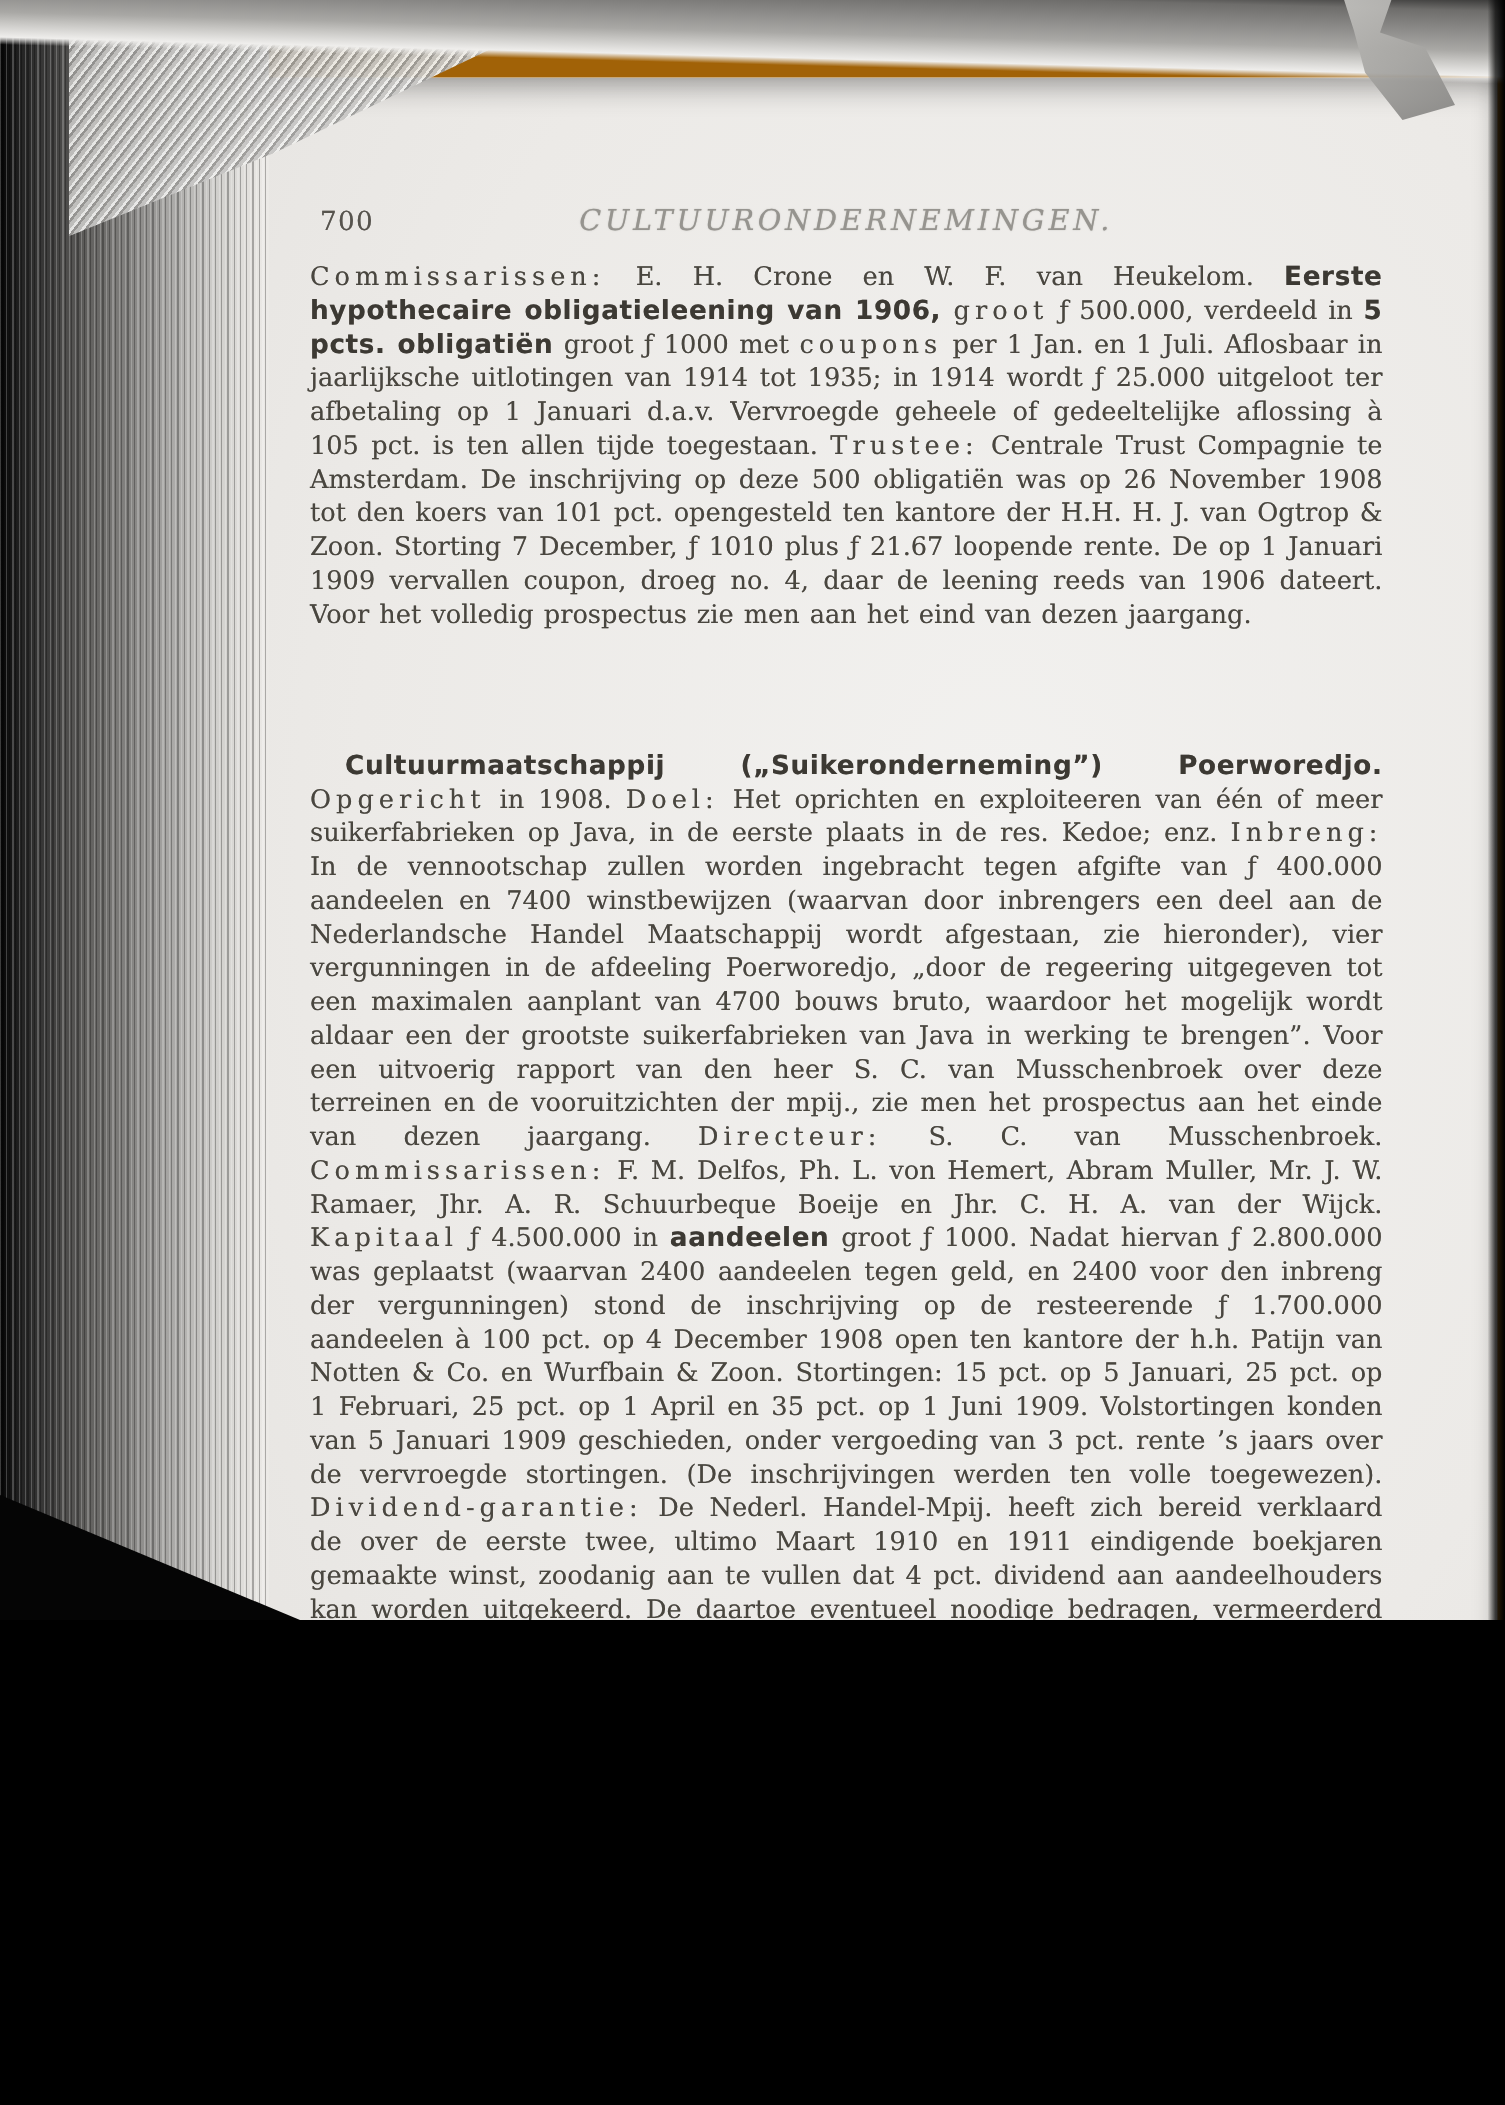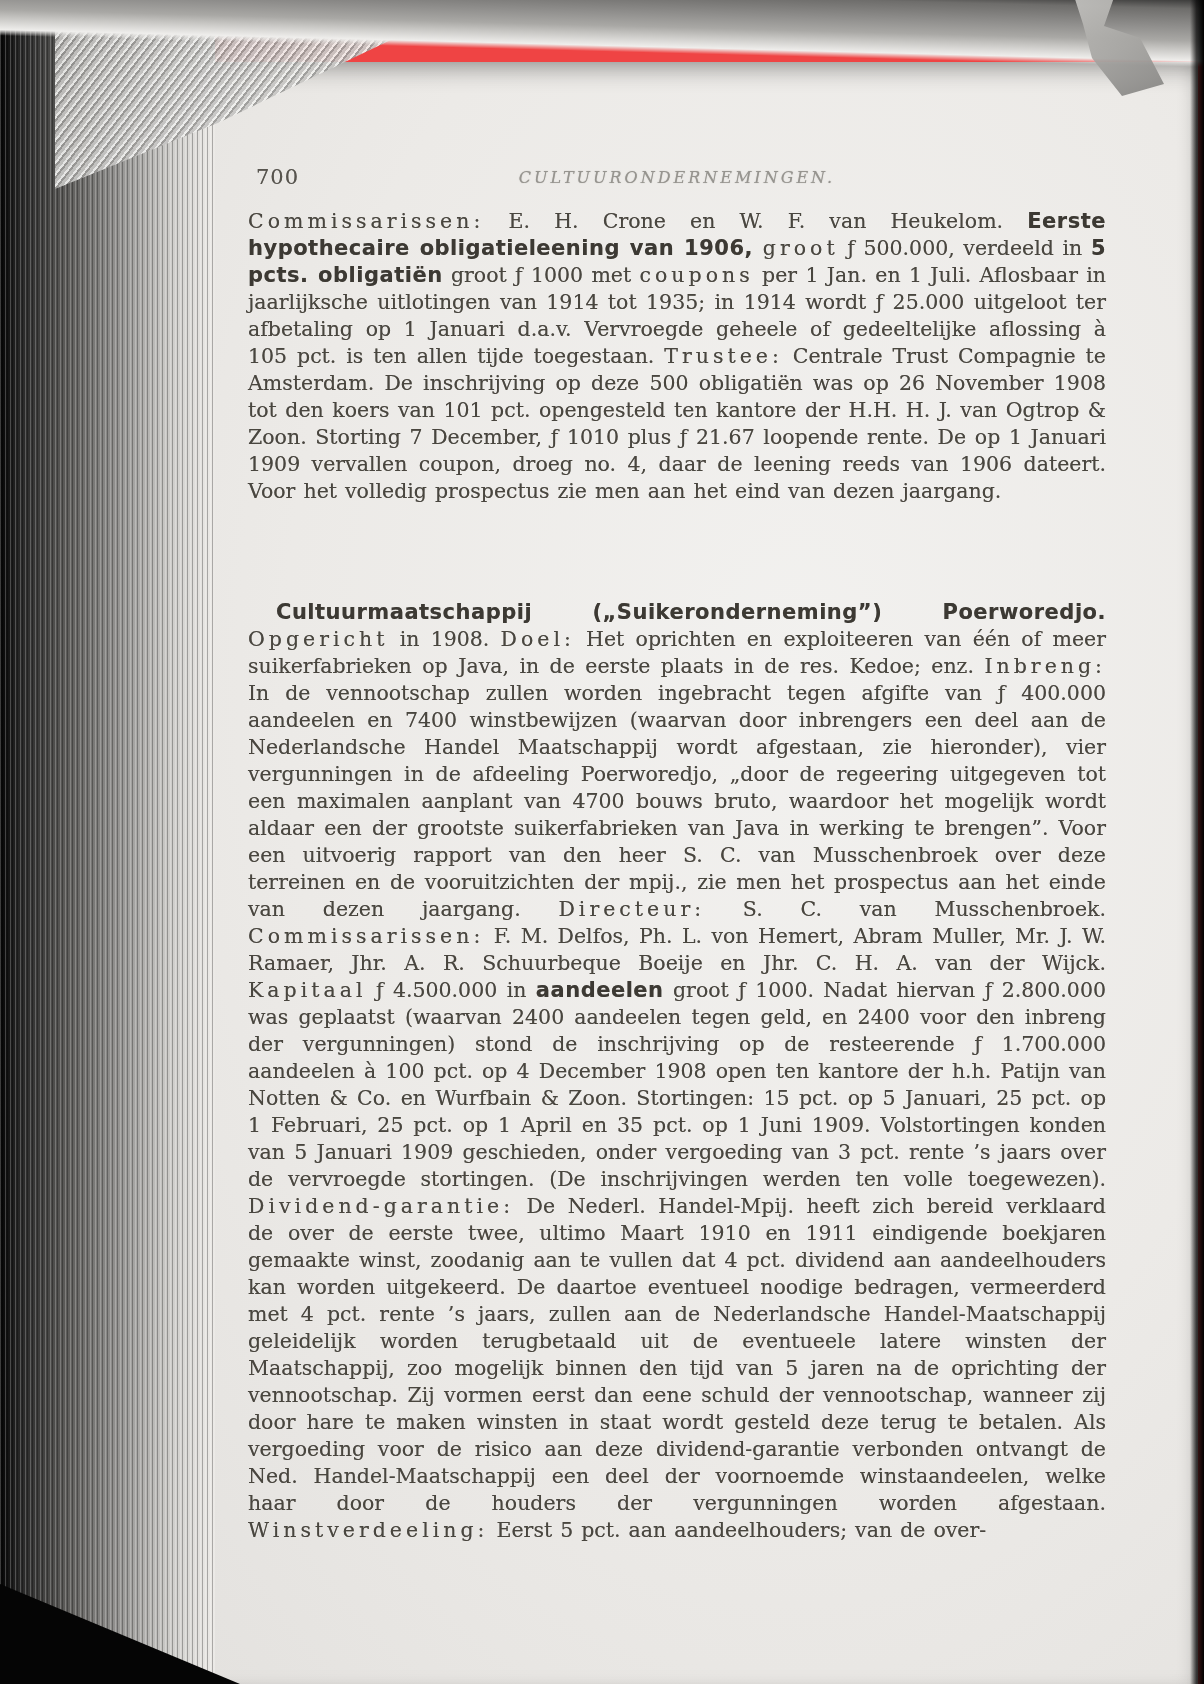--- a/index.html
+++ b/index.html
@@ -1,19 +1,19 @@
 <!DOCTYPE html>
 <html><head>
 <meta charset="utf-8">
 <style>
   html,body{margin:0;padding:0;background:#000;}
   .scene{
     position:relative;
-    width:1204px;height:1684px;
-    background:#ef4444;
+    width:1204px;height:1296px;
+    background:#a16207;
     overflow:hidden;
     font-family:"DejaVu Serif", serif;
   }
   
   .page{
     position:absolute;
     left:140px;top:62px;width:1058px;height:1622px;
     background:radial-gradient(ellipse at 62% 38%, #f2f1ef 0%, #eceae7 55%, #e3e1de 100%);
     box-shadow:
       inset 26px 0 30px -16px rgba(0,0,0,.22),
@@ -75,21 +75,21 @@
     word-spacing:1.5px;
     text-shadow:0 0 0.5px rgba(73,70,63,.55);
   }
   .pagehead{position:relative;height:28px;}
   .pagenum{
     position:absolute;left:8px;top:0;
     font-size:21px;letter-spacing:1px;color:#57544e;
   }
   .runhead{
     display:block;text-align:center;
-    font-style:italic;font-size:16px;letter-spacing:3px;
+    font-style:italic;font-size:23px;letter-spacing:3px;
     color:#96948f;text-shadow:0 0 1px rgba(150,148,143,.7);
   }
   p.body{margin:0;}
   p.p1{margin-top:16px;}
   p.p2{margin-top:94px;text-indent:28px;}
   .sp{letter-spacing:4px;}
   .b{
     font-family:"DejaVu Sans", sans-serif;
     font-weight:bold;font-size:21px;letter-spacing:.5px;
     color:#3c3933;

